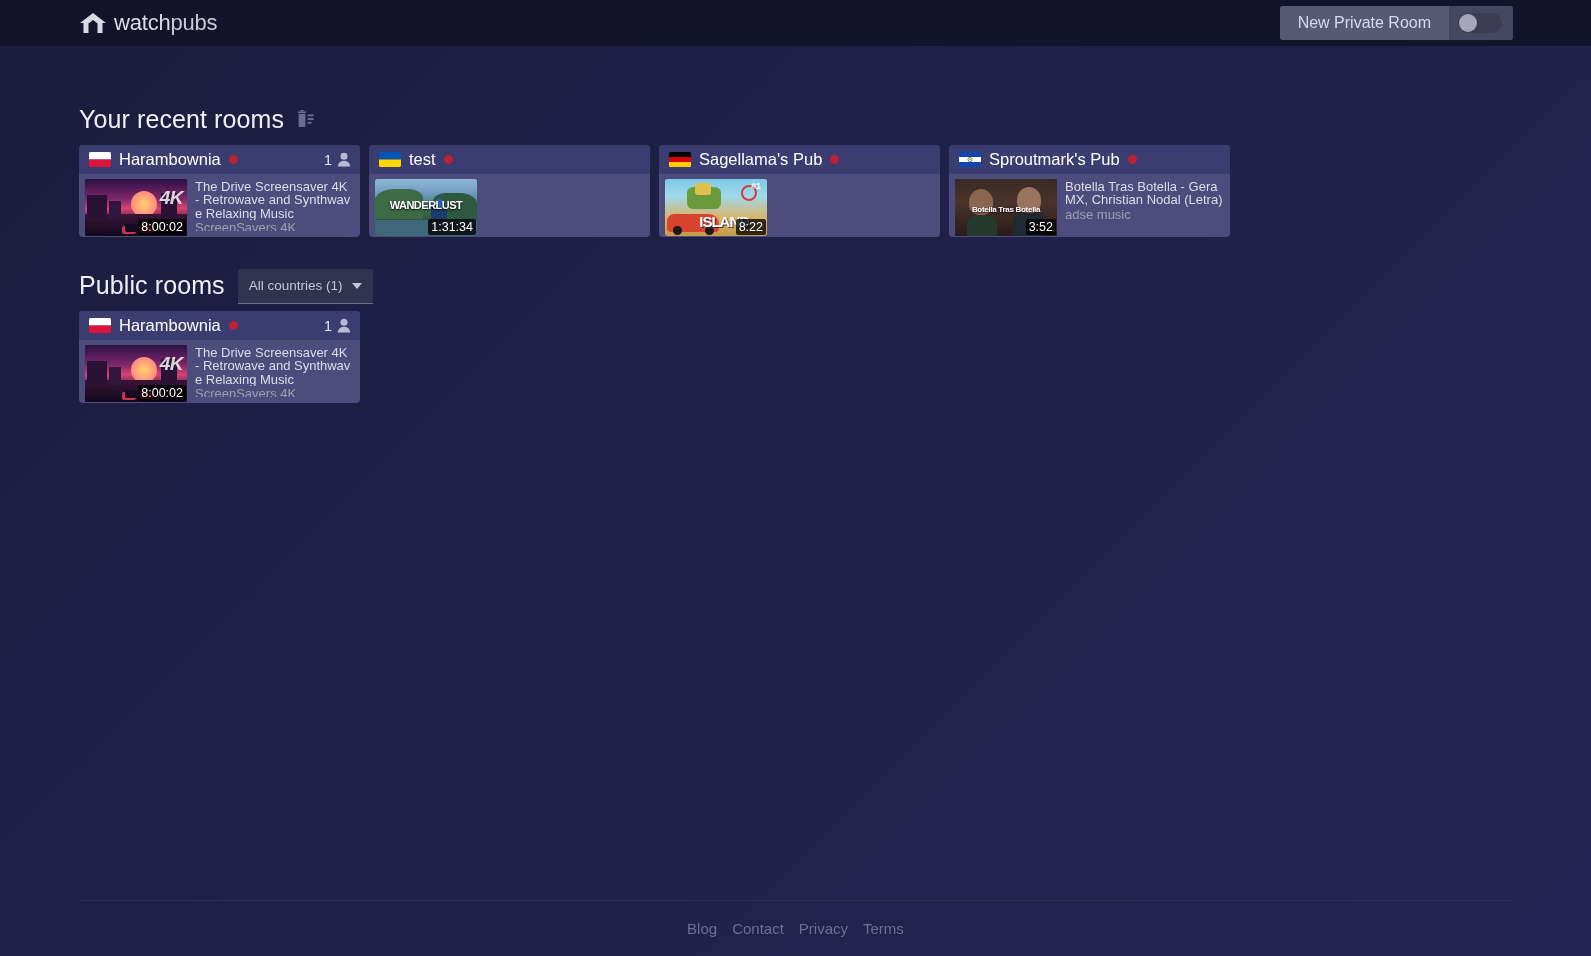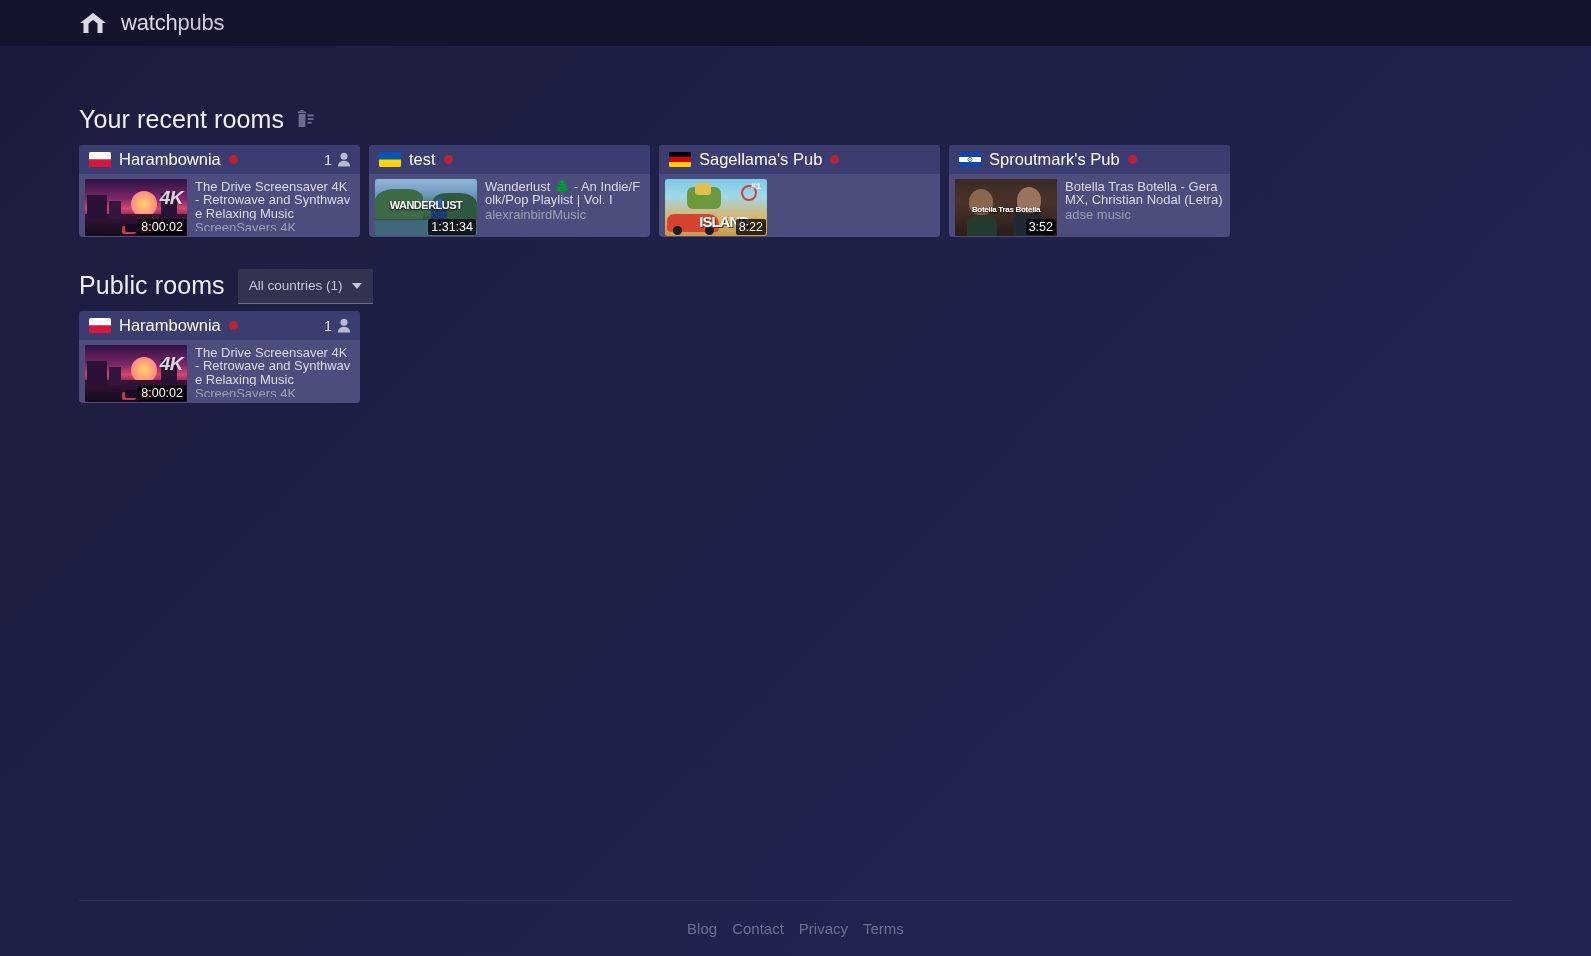--- a/index.html
+++ b/index.html
@@ -22,21 +22,21 @@
     height: 46px;
     background: #13142c;
     display: flex;
     align-items: center;
     position: relative;
   }
   .brand {
     display: flex;
     align-items: center;
     margin-left: 79px;
-    gap: 14px;
+    gap: 7px;
     cursor: pointer;
   }
   .brand-icon { width: 28px; height: 24px; display: block; }
   .brand-text {
     font-size: 22px;
     letter-spacing: -0.2px;
     color: #dcdce8;
   }
   .brand-text .b-light { color: #c9c9d8; }
 
@@ -282,20 +282,28 @@
   <div class="brand">
     <span class="brand-icon">
       <svg viewBox="0 0 28 24" width="28" height="24" aria-hidden="true">
         <path d="M14 2 L27 12 L23.5 12 L23.5 22 L18.5 22 L18.5 12.5 L14 9 L9.5 12.5 L9.5 22 L4.5 22 L4.5 12 L1 12 Z" fill="#d9d9e6"></path>
         <path d="M12.2 13.3 L16.6 16.4 L12.2 19.5 Z" fill="#13142c"></path>
       </svg>
     </span>
     <span class="brand-text"><span>watch</span><span class="b-light">pubs</span></span>
   </div>
 
+  <div class="private-room-ctl">
+    <button class="private-room-btn">New Private Room</button>
+    <div class="toggle-wrap">
+      <div class="toggle-track">
+        <div class="toggle-knob"></div>
+      </div>
+    </div>
+  </div>
 </div>
 
 <div class="section">
   <div class="section-head">
     <h2 class="section-title">Your recent rooms</h2>
     <span class="trash-icon">
       <svg viewBox="0 0 17 18" width="17" height="18" aria-hidden="true">
         <rect x="1" y="1.5" width="8" height="1.7" fill="#6d6e8e"></rect>
         <rect x="3.4" y="0" width="3.2" height="1.4" fill="#6d6e8e"></rect>
         <rect x="1.6" y="4" width="6.8" height="13" rx="0.6" fill="#6d6e8e"></rect>
@@ -357,24 +365,20 @@
             <div class="art" style="background:linear-gradient(180deg,#8fb8d6 0%,#6f9ac0 26%,#3f6b4a 55%,#2a4b39 78%,#203a30 100%)">
               <div style="position:absolute;left:0;top:10px;width:48px;height:30px;background:#3c6b46;border-radius:40% 30% 0 0"></div>
               <div style="position:absolute;right:0;top:14px;width:44px;height:28px;background:#2f5840;border-radius:30% 40% 0 0"></div>
               <div style="position:absolute;left:0;bottom:0;width:100%;height:16px;background:#41677d"></div>
               <div style="position:absolute;left:56px;top:24px;width:16px;height:18px;background:#1d3c6e;border-radius:6px 6px 3px 3px"></div>
               <div style="position:absolute;left:60px;top:20px;width:9px;height:8px;border-radius:50%;background:#2b62b5"></div>
               <div class="art-caption" style="top:20px;font-size:11px;letter-spacing:-0.5px;text-shadow:0 1px 2px #000">WANDERLUST</div>
             </div>
             <span class="thumb-dur">1:31:34</span>
           </div>
-          <div class="vid-meta">
-            <div class="vid-title">Wanderlust 🌲 - An Indie/Folk/Pop Playlist | Vol. I</div>
-            <div class="vid-channel">alexrainbirdMusic</div>
-          </div>
         </div>
       </div>
       <div class="room-card">
         <div class="card-head">
           <span class="flag"><svg viewBox="0 0 22 15" width="22" height="15">
               <rect width="22" height="5" fill="#000"></rect>
               <rect y="5" width="22" height="5" fill="#dd0000"></rect>
               <rect y="10" width="22" height="5" fill="#ffce00"></rect>
             </svg></span>
           <span class="room-name">Sagellama's Pub</span>

